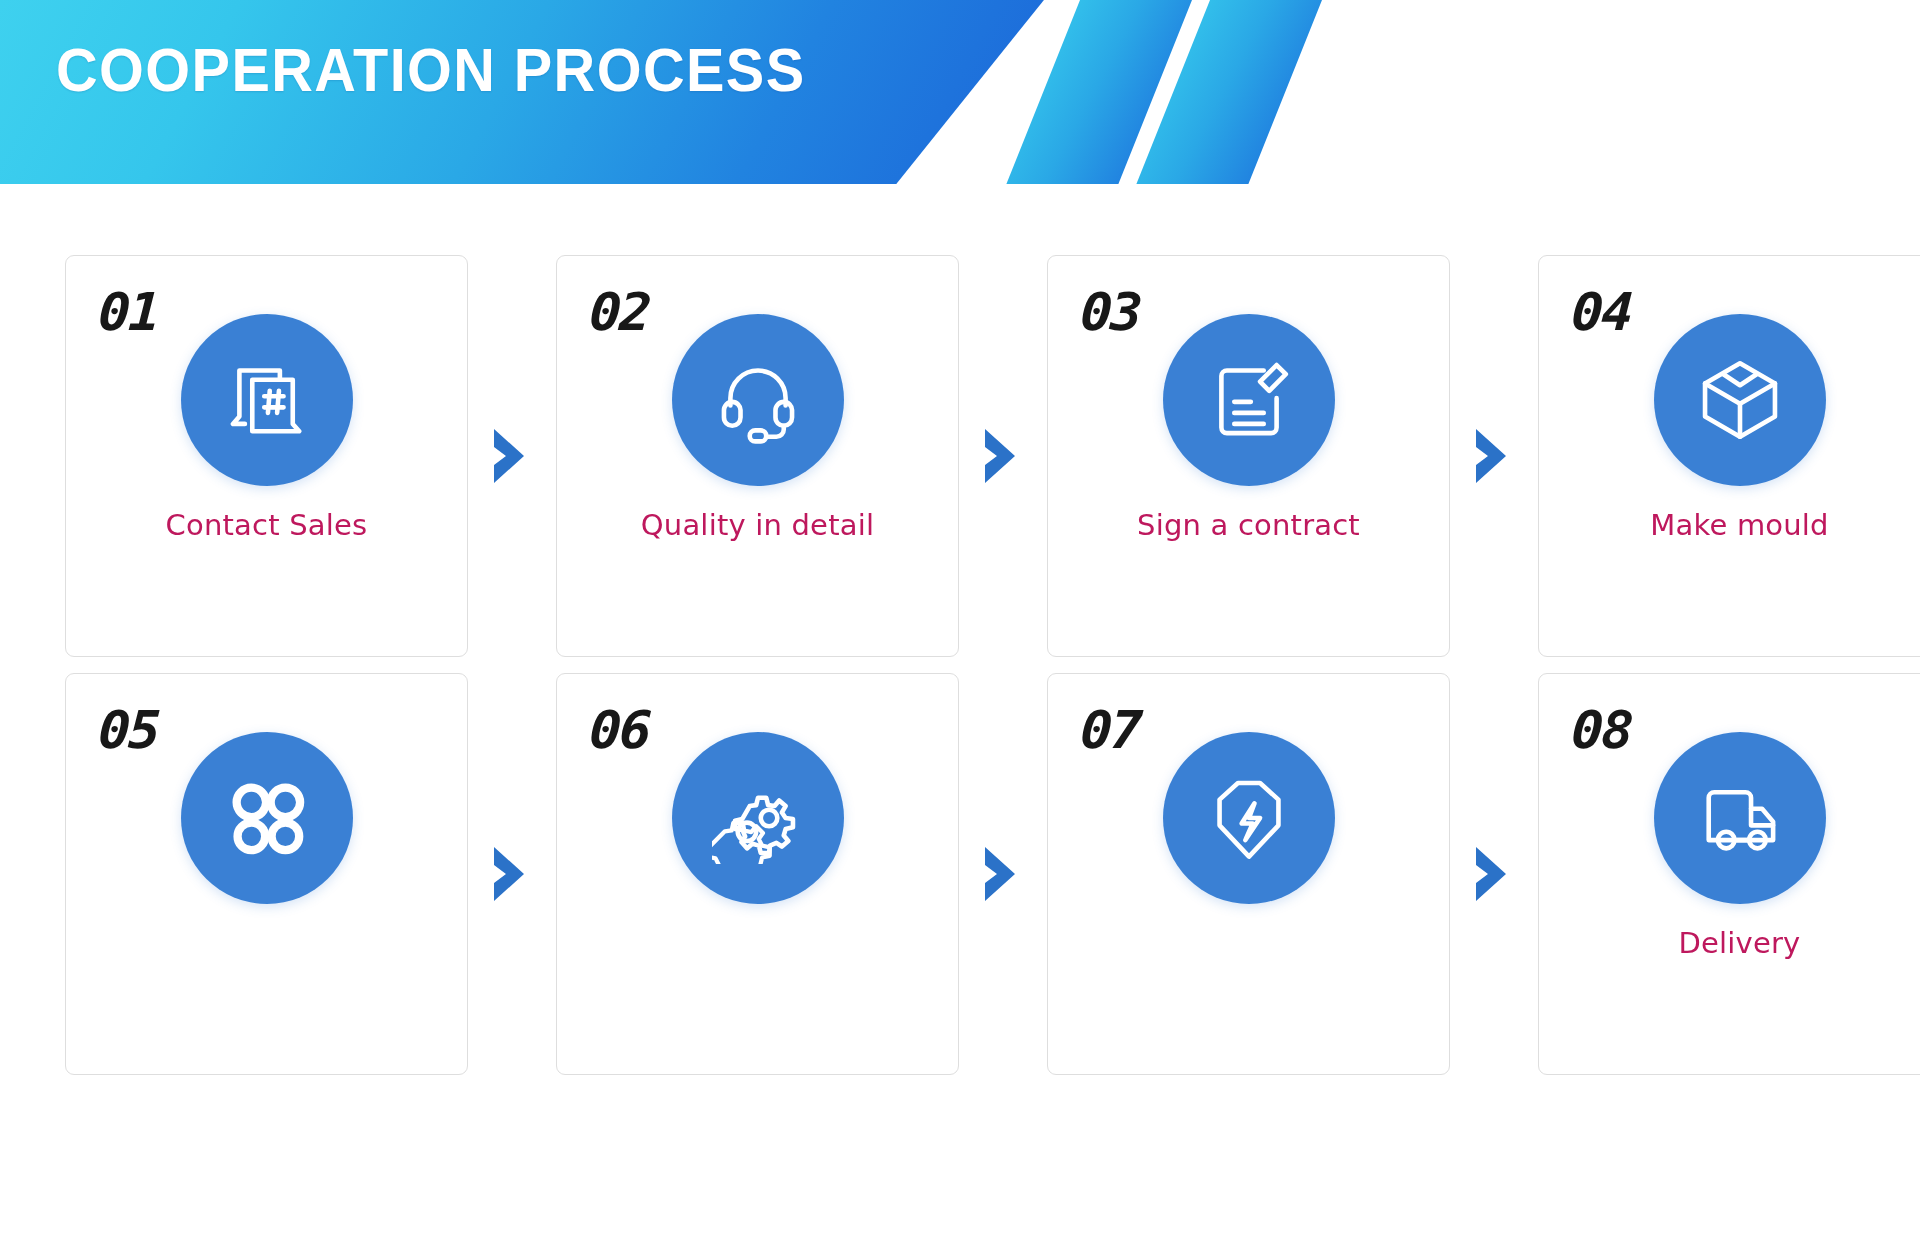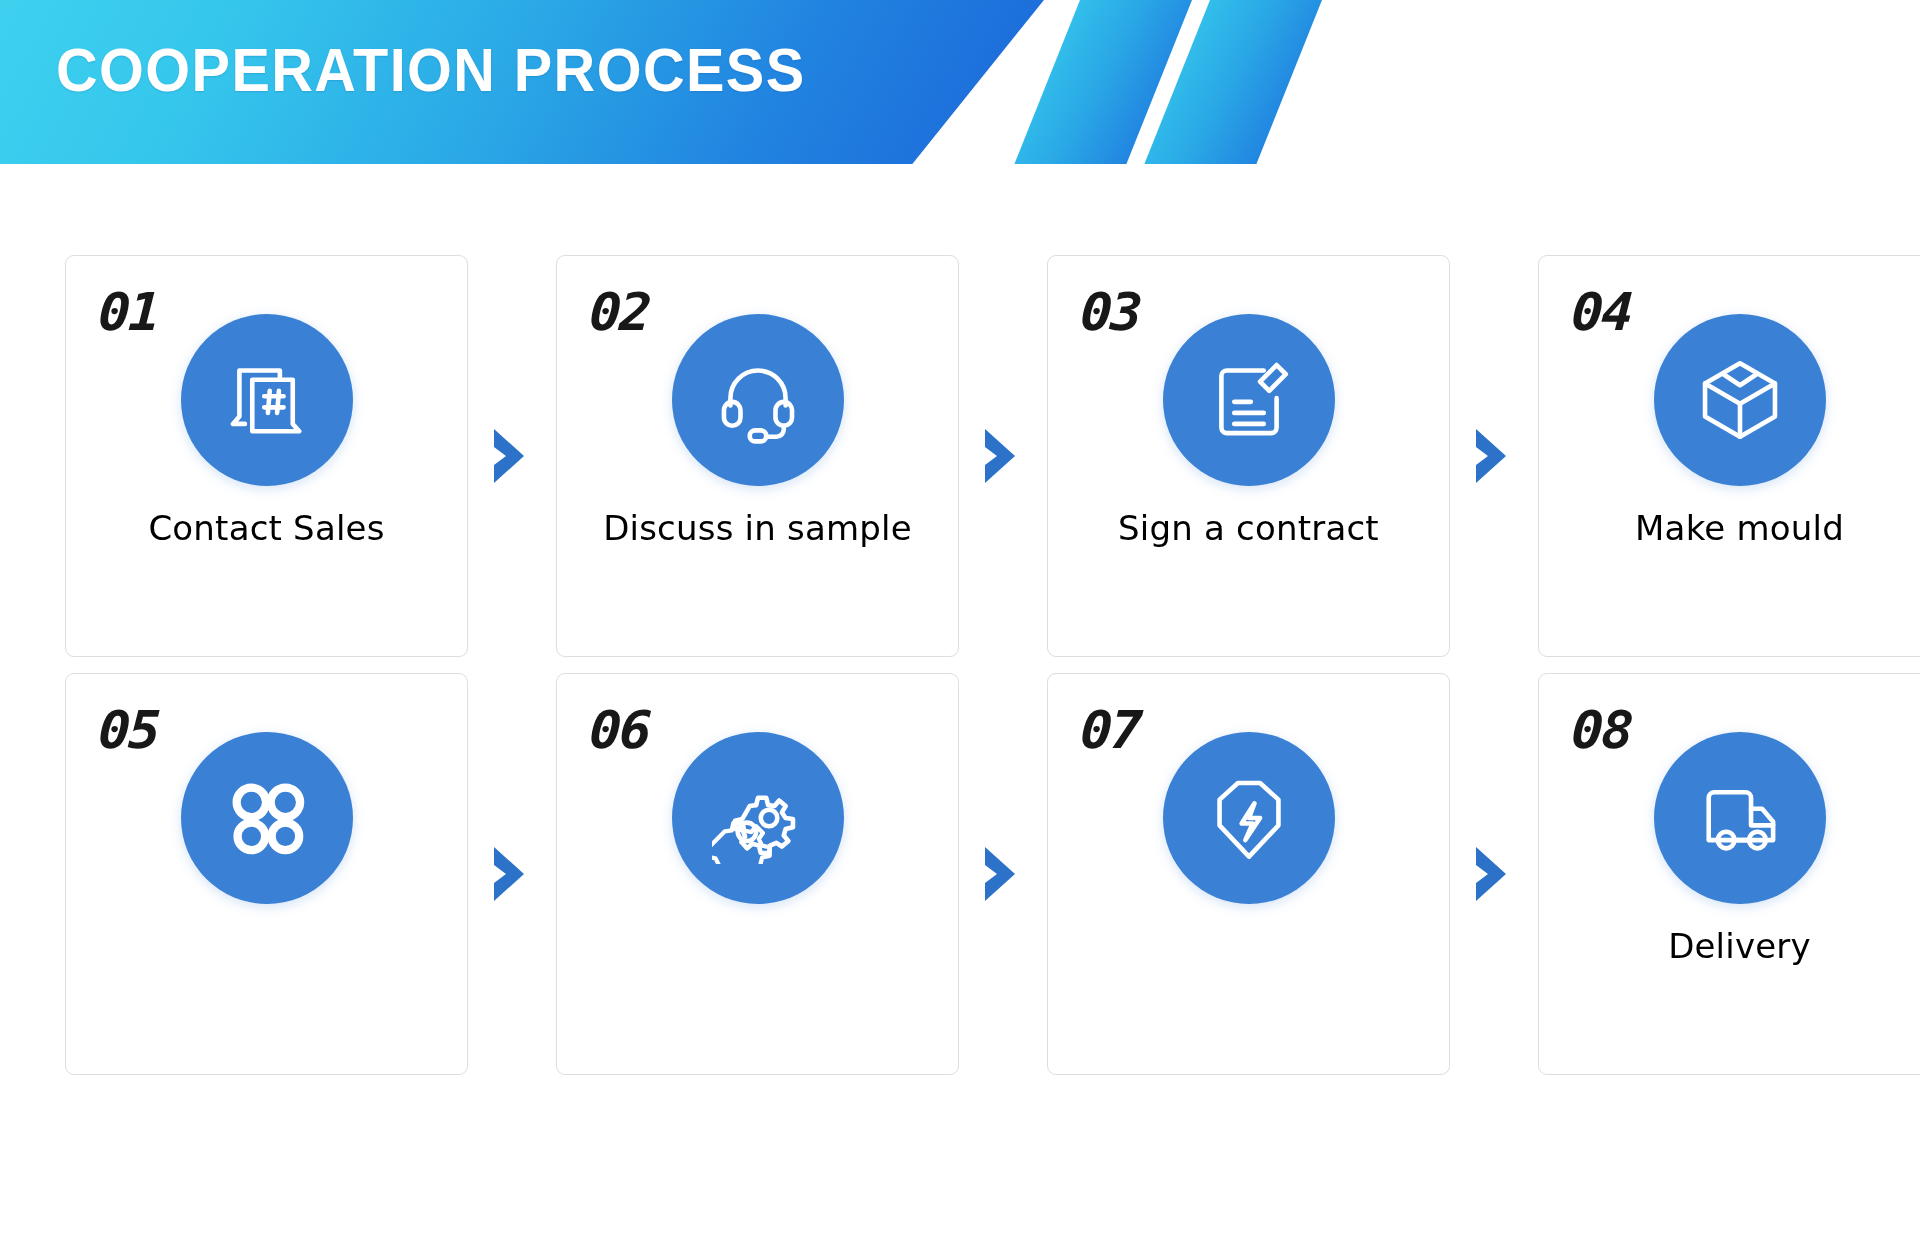--- a/index.html
+++ b/index.html
@@ -6,21 +6,21 @@
   html,body{ width:1920px; height:1248px; }
   body{
     background:#ffffff;
     font-family:"Liberation Sans", sans-serif;
     overflow:hidden;
     position:relative;
   }
 
   
   #banner{
-    position:absolute; left:0; top:0; width:1400px; height:164px;
+    position:absolute; left:0; top:0; width:1400px; height:184px;
     overflow:hidden;
   }
   .band{
     position:absolute; top:-20px; height:220px;
     background:linear-gradient(118deg,#3fd2ef 0%,#35c6ec 22%,#2aa8e6 48%,#2183e0 72%,#1b63d8 100%);
   }
   
   #band-main{
     left:-10px; width:1070px;
     clip-path:polygon(0 0, 100% 0, 83.5% 100%, 0 100%);
@@ -84,23 +84,23 @@
     width:172px; height:172px; border-radius:50%;
     background:#3a80d4;
     display:flex; align-items:center; justify-content:center;
     box-shadow:0 3px 12px rgba(58,128,212,.22);
   }
   .icon-circle svg{ display:block; }
   .card-label{
     position:absolute; left:0; right:0; top:252px;
     text-align:center;
     font-family:"DejaVu Sans", sans-serif;
-    font-size:34px;
+    font-size:29px;
     font-weight:400;
-    color:#000000;
+    color:#be185d;
     letter-spacing:0.2px;
   }
   .arrow{
     flex:0 0 auto;
     width:88px;
     display:flex; align-items:center; justify-content:center;
     height:402px;
   }
   .arrow svg{ display:block; }
 </style>
@@ -144,21 +144,21 @@
         <div class="icon-circle">
           <svg width="92" height="92" viewBox="0 0 100 100" fill="none" stroke="#ffffff" stroke-width="5" stroke-linejoin="round" stroke-linecap="round">
             <path d="M20 56 V48 a30 30 0 0 1 60 0 v8"></path>
             <rect x="13" y="52" width="18" height="26" rx="9"></rect>
             <rect x="69" y="52" width="18" height="26" rx="9"></rect>
             <path d="M78 78 v4 a8 8 0 0 1 -8 8 H60"></path>
             <rect x="41" y="83" width="18" height="12" rx="6"></rect>
           </svg>
         </div>
       </div>
-      <div class="card-label">Discuss in sample</div>
+      <div class="card-label">Quality in detail</div>
     </div>
 
     <div class="arrow">
       <svg width="44" height="58" viewBox="0 0 44 58">
           <path d="M4 2 L34 29 L4 56 L4 38 L16 29 L4 20 Z" fill="#2b72c8"></path>
         </svg>
     </div>
 
     <div class="card">
       <div class="step-num">03</div>

